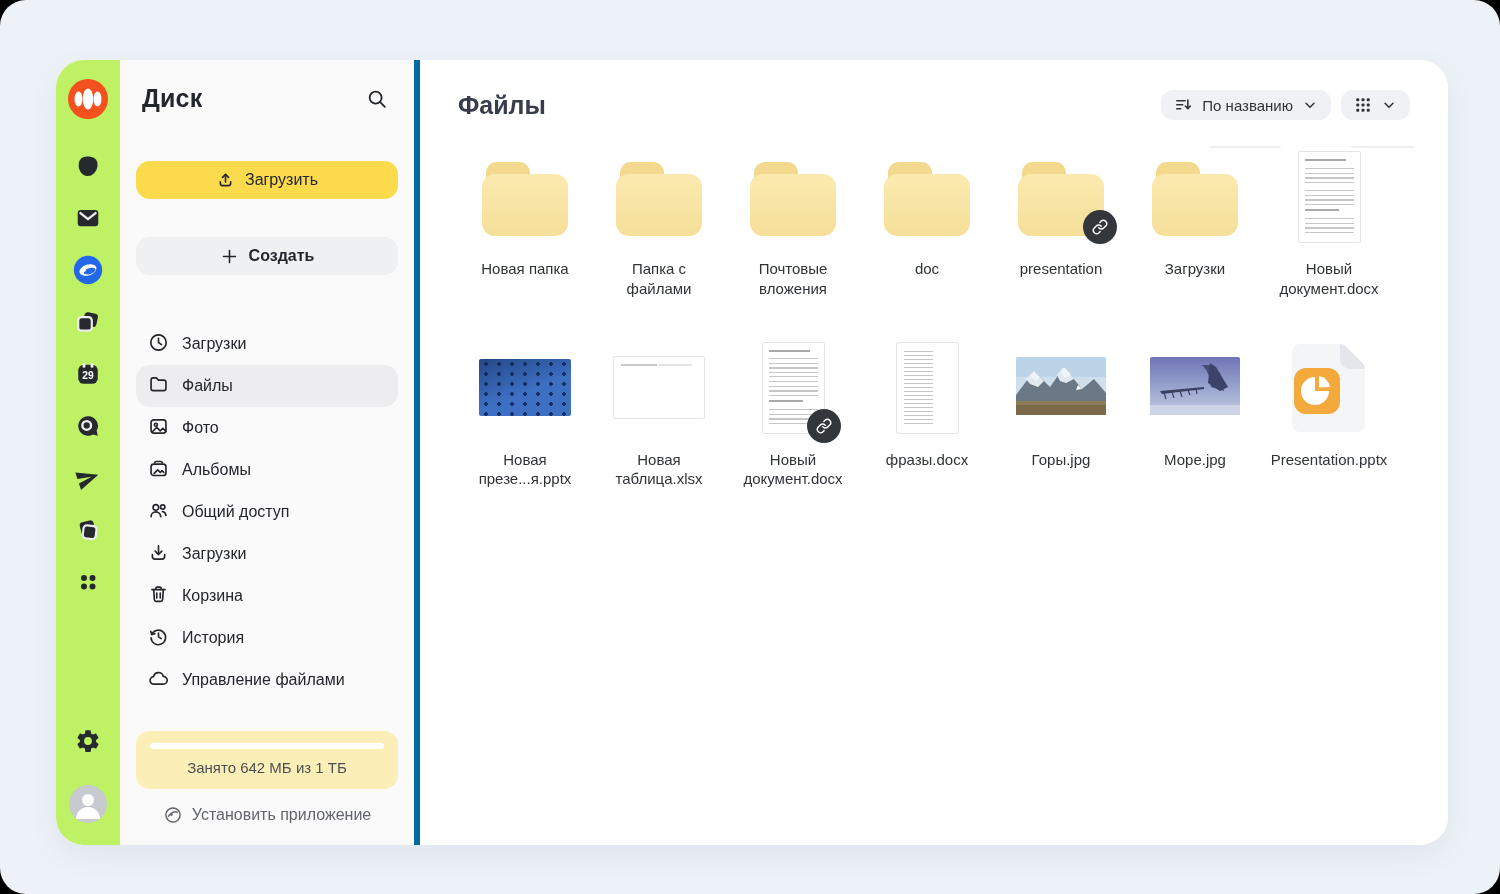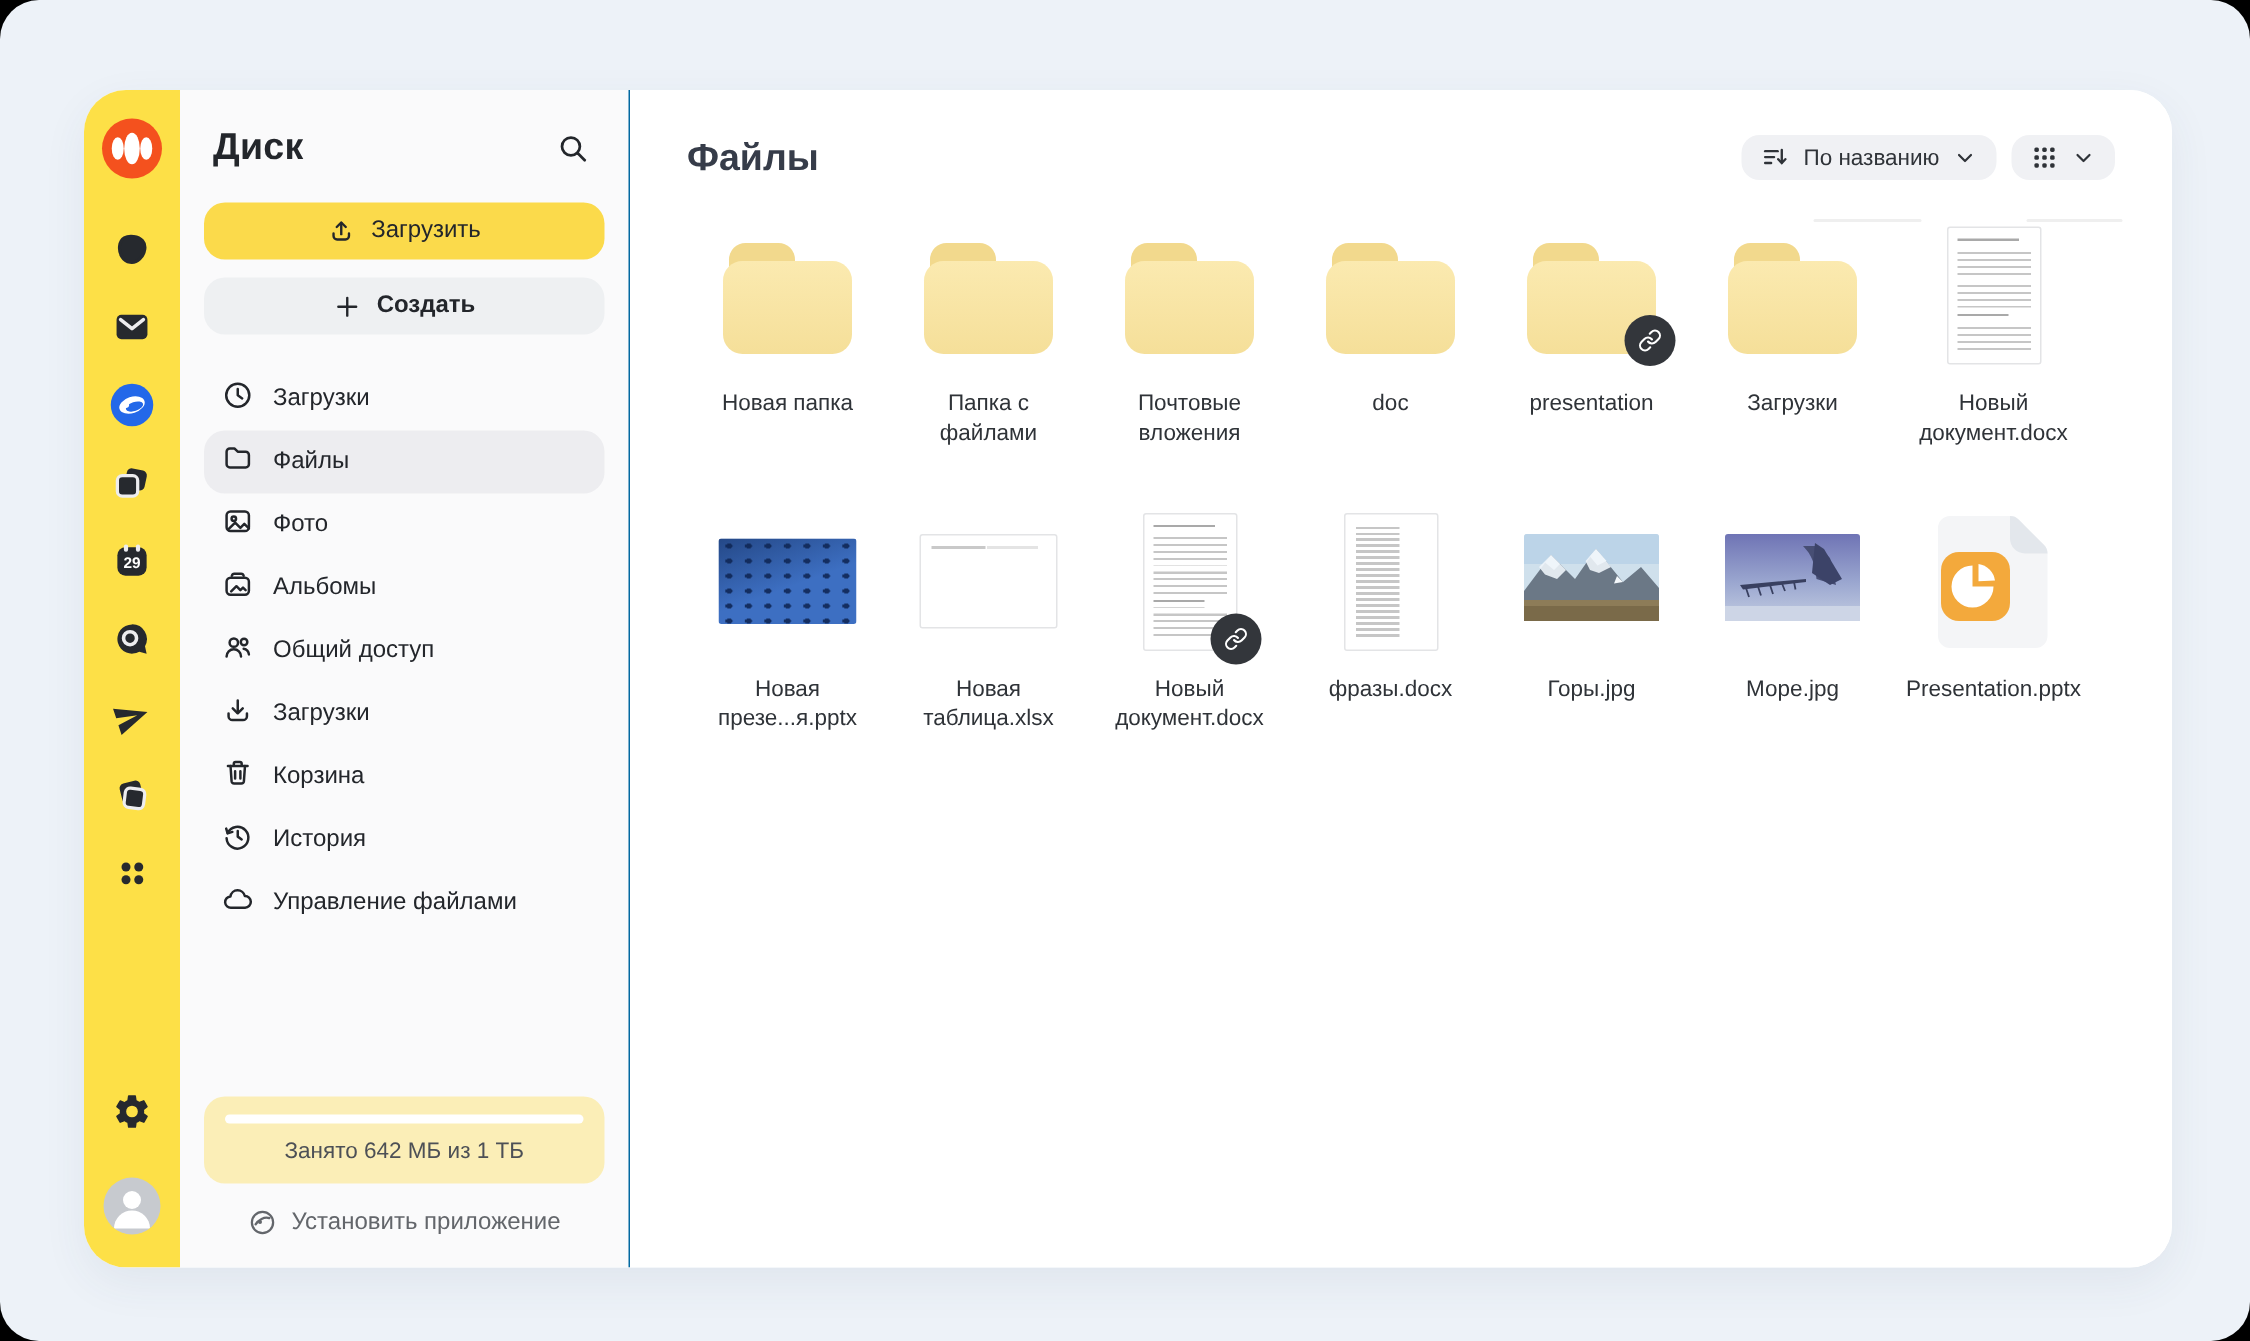--- a/index.html
+++ b/index.html
@@ -1,30 +1,30 @@
 <!DOCTYPE html>
 <html><head>
 <meta charset="utf-8">
 <style>
   * { margin:0; padding:0; box-sizing:border-box; }
   html,body { width:1500px; height:894px; background:#000; font-family:"Liberation Sans","DejaVu Sans",sans-serif; }
   .screen { position:relative; width:1500px; height:894px; background:#edf2f8; border-radius:26px; overflow:hidden; }
   .app { position:absolute; left:56px; top:60px; width:1392px; height:785px; background:#fff; border-radius:28px; overflow:hidden; display:flex; box-shadow:0 10px 30px rgba(50,70,100,.07); }
 
   
-  .rail { width:64px; background:#fde047; display:flex; flex-direction:column; align-items:center; padding:18px 0 22px; flex:none; }
+  .rail { width:64px; background:#bef264; display:flex; flex-direction:column; align-items:center; padding:18px 0 22px; flex:none; }
   .rail .logo { width:42px; height:42px; margin-bottom:20px; cursor:pointer; }
   .rail-ic { width:30px; height:30px; margin:11px 0; display:flex; align-items:center; justify-content:center; cursor:pointer; }
   .rail-ic svg { display:block; }
   .rail .spacer { flex:1; }
   .avatar { width:38px; height:38px; border-radius:50%; background:#c7cacf; overflow:hidden; position:relative; margin-top:18px; cursor:pointer; }
   .cal-badge { position:relative; }
 
   
-  .sidebar { width:300px; background:#fafafb; border-right:1px solid #0369a1; display:flex; flex-direction:column; padding:24px 16px 20px; flex:none; }
+  .sidebar { width:300px; background:#fafafb; border-right:6px solid #0369a1; display:flex; flex-direction:column; padding:24px 16px 20px; flex:none;gap:26px; }
   .sb-head { display:flex; align-items:center; justify-content:space-between; padding:0 8px 0 6px; margin-bottom:22px; }
   .sb-title { font-size:25px; font-weight:700; color:#23262b; letter-spacing:.2px; }
   .sb-search { width:26px; height:26px; cursor:pointer; display:flex; align-items:center; justify-content:center; }
   .btn { width:100%; height:38px; border:none; border-radius:14px; font-size:16px; font-weight:500; color:#23262b; display:flex; align-items:center; justify-content:center; gap:10px; cursor:pointer; font-family:inherit; }
   .btn-upload { background:#fbda4b; margin-bottom:12px; }
   .btn-create { background:#eef0f2; margin-bottom:22px;font-weight:bold; }
   .menu { list-style:none; }
   .menu li { height:42px; display:flex; align-items:center; gap:13px; padding:0 12px; border-radius:14px; font-size:16px; color:#23262b; cursor:pointer; }
   .menu li.active { background:#ededf0; }
   .menu li svg { flex:none; }

